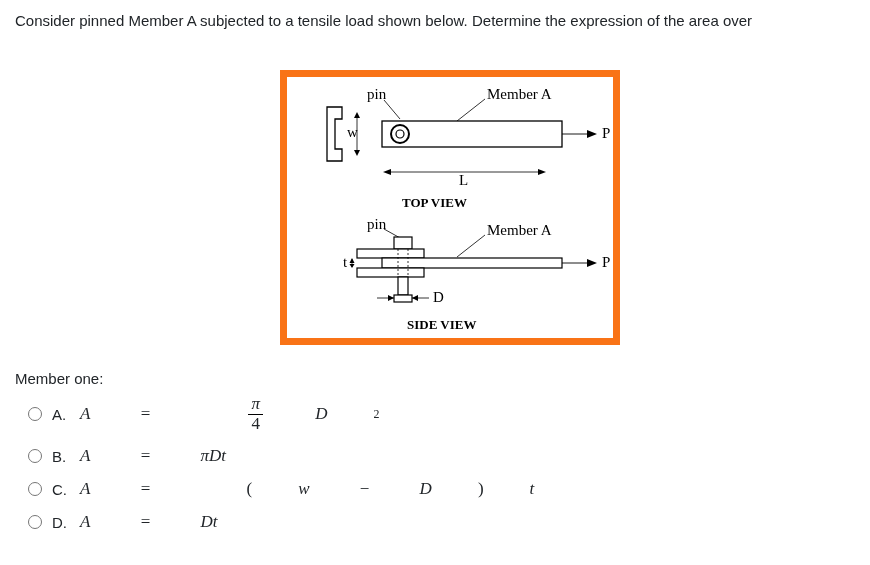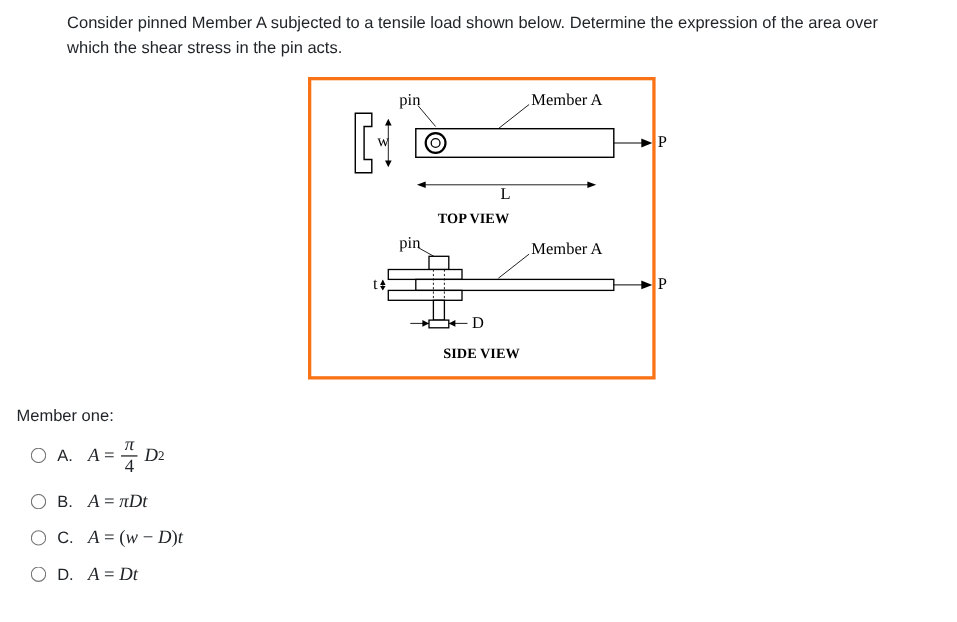--- a/index.html
+++ b/index.html
@@ -9,29 +9,28 @@
       font-family: Arial, sans-serif;
       font-size: 15px;
       color: #212529;
       padding: 10px 15px;
       background: #fff;
       position: relative;
     }
     .question-text {
       line-height: 1.5;
       margin-bottom: 15px;
-      margin-left: 46px;
     }
     .figure-box {
       position: absolute;
       left: 280px;
       top: 70px;
-      width: 316px;
+      width: 340px;
       height: 275px;
-      border: 3px solid #f97316;
+      border: 7px solid #f97316;
       background: #fff;
     }
     .select-label {
       position: absolute;
       top: 370px;
       left: 15px;
     }
     .options {
       position: absolute;
       top: 395px;
@@ -52,20 +51,21 @@
       font-family: Arial, sans-serif;
       margin-right: 10px;
       min-width: 18px;
     }
     .math {
       font-family: 'Times New Roman', serif;
       font-style: italic;
       font-size: 17px;
       display: flex;
       align-items: center;
+      gap: 46px;
     }
     .frac {
       display: inline-flex;
       flex-direction: column;
       align-items: center;
       font-style: normal;
       vertical-align: middle;
       margin: 0 2px;
     }
     .frac .num { border-bottom: 1px solid #000; padding: 0 3px; font-style: italic; line-height: 1.1; }
@@ -74,21 +74,20 @@
     .rm { font-style: normal; }
     svg { display: block; }
     .svg-label { font-family: 'Times New Roman', serif; font-size: 15px; }
     .svg-label-bold { font-family: 'Times New Roman', serif; font-size: 13px; font-weight: bold; }
   </style>
 </head>
 <body>
 
 <div class="question-text">
   <span>Consider pinned Member A subjected to a tensile load shown below. Determine the expression of the area over</span><br>
-  <span>which the shear stress in the pin acts.</span>
 </div>
 
 <div class="figure-box">
   <svg width="338" height="273" viewBox="0 0 338 273">
 
     <text x="80" y="22" class="svg-label">pin</text>
     <line x1="97" y1="23" x2="113" y2="42" stroke="#000" stroke-width="0.8"></line>
 
     <text x="200" y="22" class="svg-label">Member A</text>
     <line x1="198" y1="22" x2="170" y2="44" stroke="#000" stroke-width="0.8"></line>

